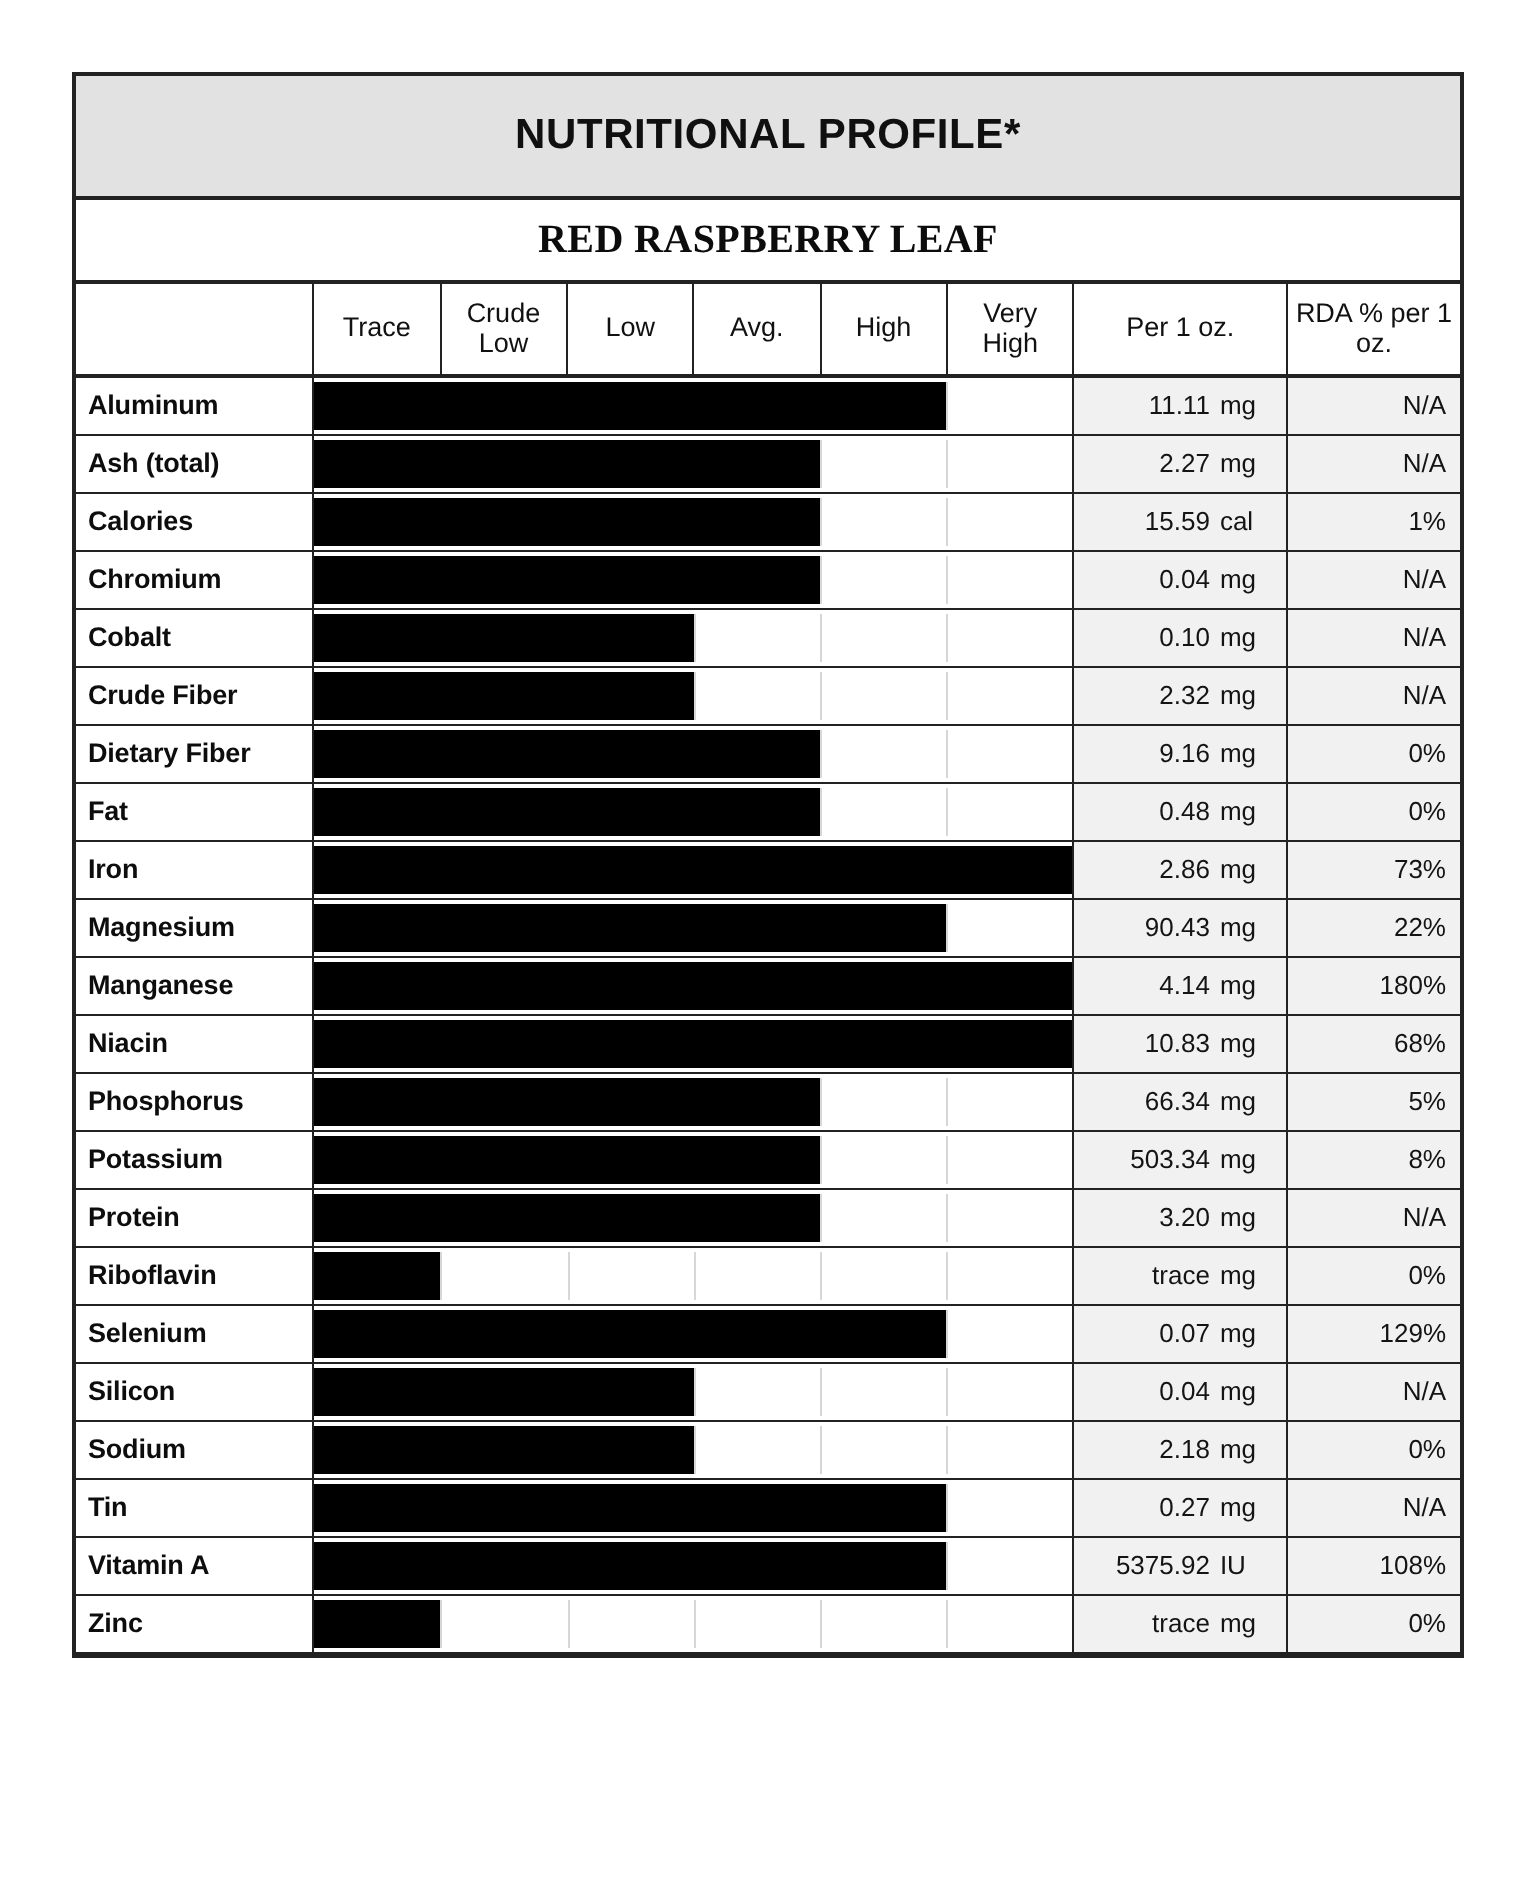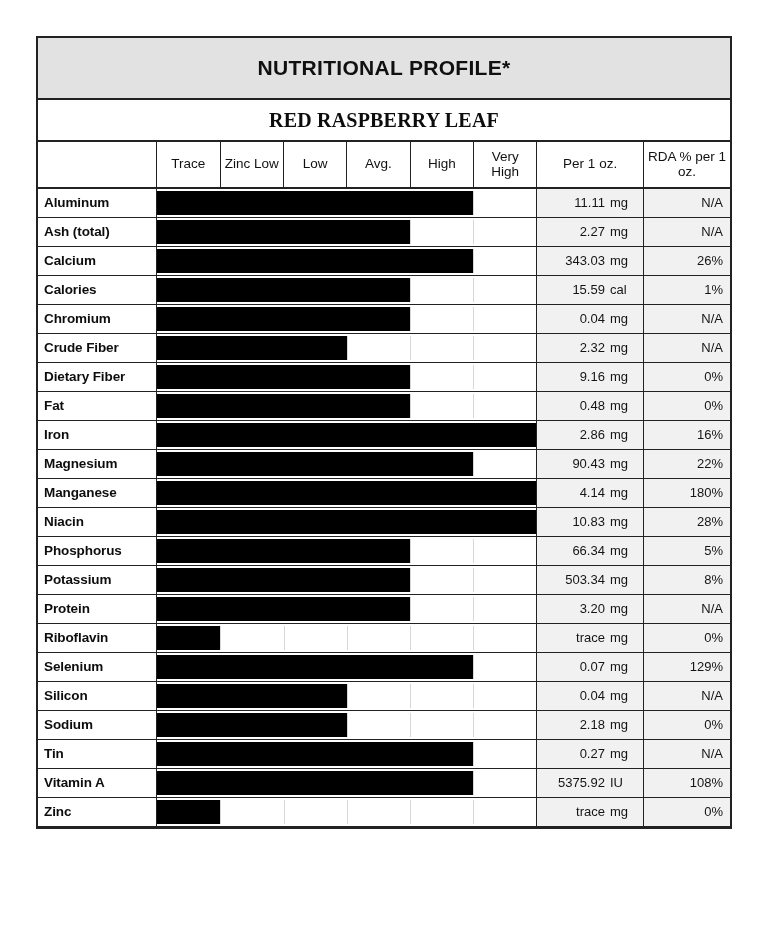--- a/index.html
+++ b/index.html
@@ -162,21 +162,21 @@
         <col class="c-scale">
           <col class="c-scale">
           <col class="c-scale">
         <col class="c-per">
           <col class="c-rda">
       </colgroup>
       <thead>
         <tr>
           <th class="blank"></th>
           <th>Trace</th>
-          <th>Zinc Low</th>
+          <th>Crude Low</th>
           <th>Low</th>
           <th>Avg.</th>
           <th>High</th>
           <th>Very High</th>
           <th>Per 1 oz.</th>
           <th class="last">RDA % per 1 oz.</th>
         </tr>
       </thead>
       <tbody id="tbody">
           <tr>
@@ -203,35 +203,20 @@
                 <div class="tickline" style="left: 50%;"></div>
                 <div class="tickline" style="left: 66.6667%;"></div>
                 <div class="tickline" style="left: 83.3333%;"></div>
                 <div class="bar-fill" style="width: 66.6667%;"></div>
               </div>
             </td>
             <td class="pervalue"><span class="num">2.27</span><span class="unit">mg</span></td>
             <td class="rdavalue last">N/A</td>
           </tr>
           <tr>
-            <td class="nutrient">Calcium</td>
-            <td class="barcell" colspan="6">
-              <div class="bar-track">
-                <div class="tickline" style="left: 16.6667%;"></div>
-                <div class="tickline" style="left: 33.3333%;"></div>
-                <div class="tickline" style="left: 50%;"></div>
-                <div class="tickline" style="left: 66.6667%;"></div>
-                <div class="tickline" style="left: 83.3333%;"></div>
-                <div class="bar-fill" style="width: 83.3333%;"></div>
-              </div>
-            </td>
-            <td class="pervalue"><span class="num">343.03</span><span class="unit">mg</span></td>
-            <td class="rdavalue last">26%</td>
-          </tr>
-          <tr>
             <td class="nutrient">Calories</td>
             <td class="barcell" colspan="6">
               <div class="bar-track">
                 <div class="tickline" style="left: 16.6667%;"></div>
                 <div class="tickline" style="left: 33.3333%;"></div>
                 <div class="tickline" style="left: 50%;"></div>
                 <div class="tickline" style="left: 66.6667%;"></div>
                 <div class="tickline" style="left: 83.3333%;"></div>
                 <div class="bar-fill" style="width: 66.6667%;"></div>
               </div>
@@ -248,20 +233,35 @@
                 <div class="tickline" style="left: 50%;"></div>
                 <div class="tickline" style="left: 66.6667%;"></div>
                 <div class="tickline" style="left: 83.3333%;"></div>
                 <div class="bar-fill" style="width: 66.6667%;"></div>
               </div>
             </td>
             <td class="pervalue"><span class="num">0.04</span><span class="unit">mg</span></td>
             <td class="rdavalue last">N/A</td>
           </tr>
           <tr>
+            <td class="nutrient">Cobalt</td>
+            <td class="barcell" colspan="6">
+              <div class="bar-track">
+                <div class="tickline" style="left: 16.6667%;"></div>
+                <div class="tickline" style="left: 33.3333%;"></div>
+                <div class="tickline" style="left: 50%;"></div>
+                <div class="tickline" style="left: 66.6667%;"></div>
+                <div class="tickline" style="left: 83.3333%;"></div>
+                <div class="bar-fill" style="width: 50%;"></div>
+              </div>
+            </td>
+            <td class="pervalue"><span class="num">0.10</span><span class="unit">mg</span></td>
+            <td class="rdavalue last">N/A</td>
+          </tr>
+          <tr>
             <td class="nutrient">Crude Fiber</td>
             <td class="barcell" colspan="6">
               <div class="bar-track">
                 <div class="tickline" style="left: 16.6667%;"></div>
                 <div class="tickline" style="left: 33.3333%;"></div>
                 <div class="tickline" style="left: 50%;"></div>
                 <div class="tickline" style="left: 66.6667%;"></div>
                 <div class="tickline" style="left: 83.3333%;"></div>
                 <div class="bar-fill" style="width: 50%;"></div>
               </div>
@@ -305,21 +305,21 @@
               <div class="bar-track">
                 <div class="tickline" style="left: 16.6667%;"></div>
                 <div class="tickline" style="left: 33.3333%;"></div>
                 <div class="tickline" style="left: 50%;"></div>
                 <div class="tickline" style="left: 66.6667%;"></div>
                 <div class="tickline" style="left: 83.3333%;"></div>
                 <div class="bar-fill" style="width: 100%;"></div>
               </div>
             </td>
             <td class="pervalue"><span class="num">2.86</span><span class="unit">mg</span></td>
-            <td class="rdavalue last">16%</td>
+            <td class="rdavalue last">73%</td>
           </tr>
           <tr>
             <td class="nutrient">Magnesium</td>
             <td class="barcell" colspan="6">
               <div class="bar-track">
                 <div class="tickline" style="left: 16.6667%;"></div>
                 <div class="tickline" style="left: 33.3333%;"></div>
                 <div class="tickline" style="left: 50%;"></div>
                 <div class="tickline" style="left: 66.6667%;"></div>
                 <div class="tickline" style="left: 83.3333%;"></div>
@@ -350,21 +350,21 @@
               <div class="bar-track">
                 <div class="tickline" style="left: 16.6667%;"></div>
                 <div class="tickline" style="left: 33.3333%;"></div>
                 <div class="tickline" style="left: 50%;"></div>
                 <div class="tickline" style="left: 66.6667%;"></div>
                 <div class="tickline" style="left: 83.3333%;"></div>
                 <div class="bar-fill" style="width: 100%;"></div>
               </div>
             </td>
             <td class="pervalue"><span class="num">10.83</span><span class="unit">mg</span></td>
-            <td class="rdavalue last">28%</td>
+            <td class="rdavalue last">68%</td>
           </tr>
           <tr>
             <td class="nutrient">Phosphorus</td>
             <td class="barcell" colspan="6">
               <div class="bar-track">
                 <div class="tickline" style="left: 16.6667%;"></div>
                 <div class="tickline" style="left: 33.3333%;"></div>
                 <div class="tickline" style="left: 50%;"></div>
                 <div class="tickline" style="left: 66.6667%;"></div>
                 <div class="tickline" style="left: 83.3333%;"></div>

